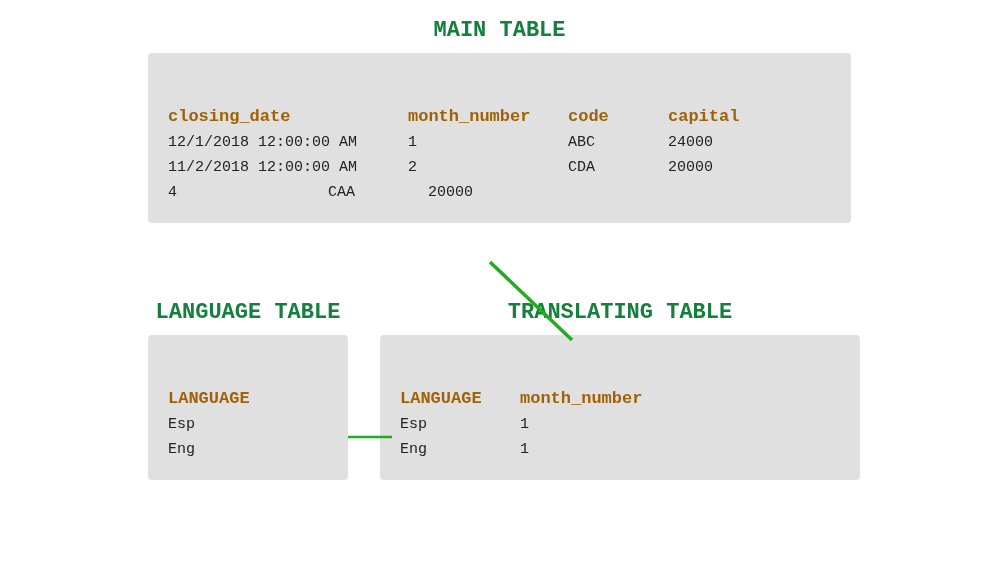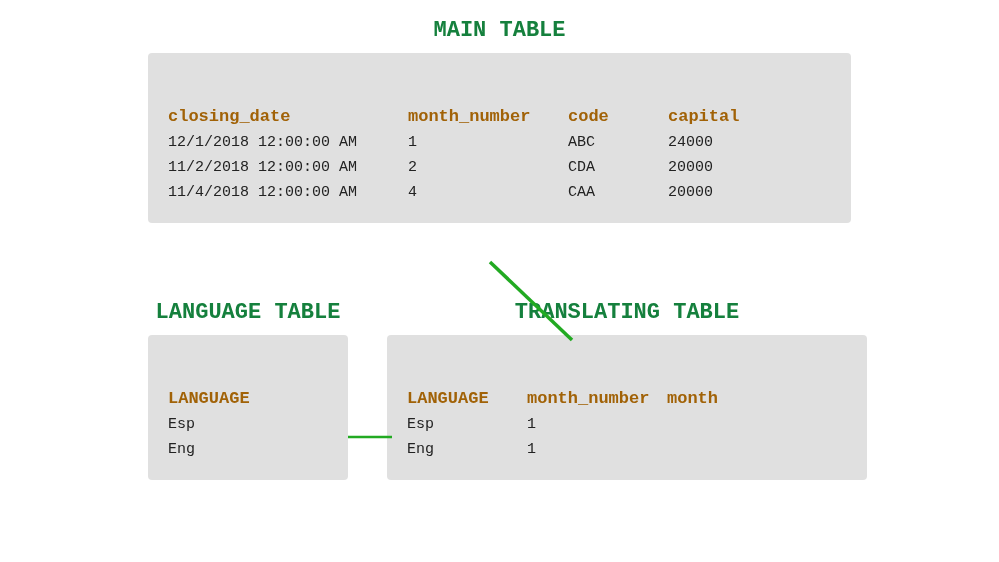--- a/index.html
+++ b/index.html
@@ -65,21 +65,21 @@
     .main-col-code   { width: 100px; }
     .main-col-cap    { width: 100px; }
 
     
     .bottom-section {
       position: absolute;
       top: 300px;
       left: 148px;
       width: 703px;
       display: flex;
-      gap: 17px;
+      gap: 10px;
     }
 
     
     .lang-table-wrapper {
       width: 200px;
       flex-shrink: 0;
     }
 
     
     .trans-table-wrapper {
@@ -127,21 +127,20 @@
       </div>
 
       <div class="table-row">
         <div class="cell main-col-date">11/2/2018 12:00:00 AM</div>
         <div class="cell main-col-month">2</div>
         <div class="cell main-col-code">CDA</div>
         <div class="cell main-col-cap">20000</div>
       </div>
 
       <div class="table-row">
-        <div class="cell main-col-date">11/4/2018 12:00:00 AM</div>
         <div class="cell main-col-month">4</div>
         <div class="cell main-col-code">CAA</div>
         <div class="cell main-col-cap">20000</div>
       </div>
     </div>
   </div>
 
   <div class="bottom-section">
 
     <div class="lang-table-wrapper">
@@ -162,21 +161,20 @@
       </div>
     </div>
 
     <div class="trans-table-wrapper">
       <div class="section-title">TRANSLATING TABLE</div>
       <div class="table-box">
 
         <div class="table-row table-header">
           <div class="cell trans-col-lang">LANGUAGE</div>
           <div class="cell trans-col-month">month_number</div>
-          <div class="cell trans-col-name">month</div>
         </div>
 
         <div class="table-row">
           <div class="cell trans-col-lang">Esp</div>
           <div class="cell trans-col-month">1</div>
         </div>
 
         <div class="table-row">
           <div class="cell trans-col-lang">Eng</div>
           <div class="cell trans-col-month">1</div>

